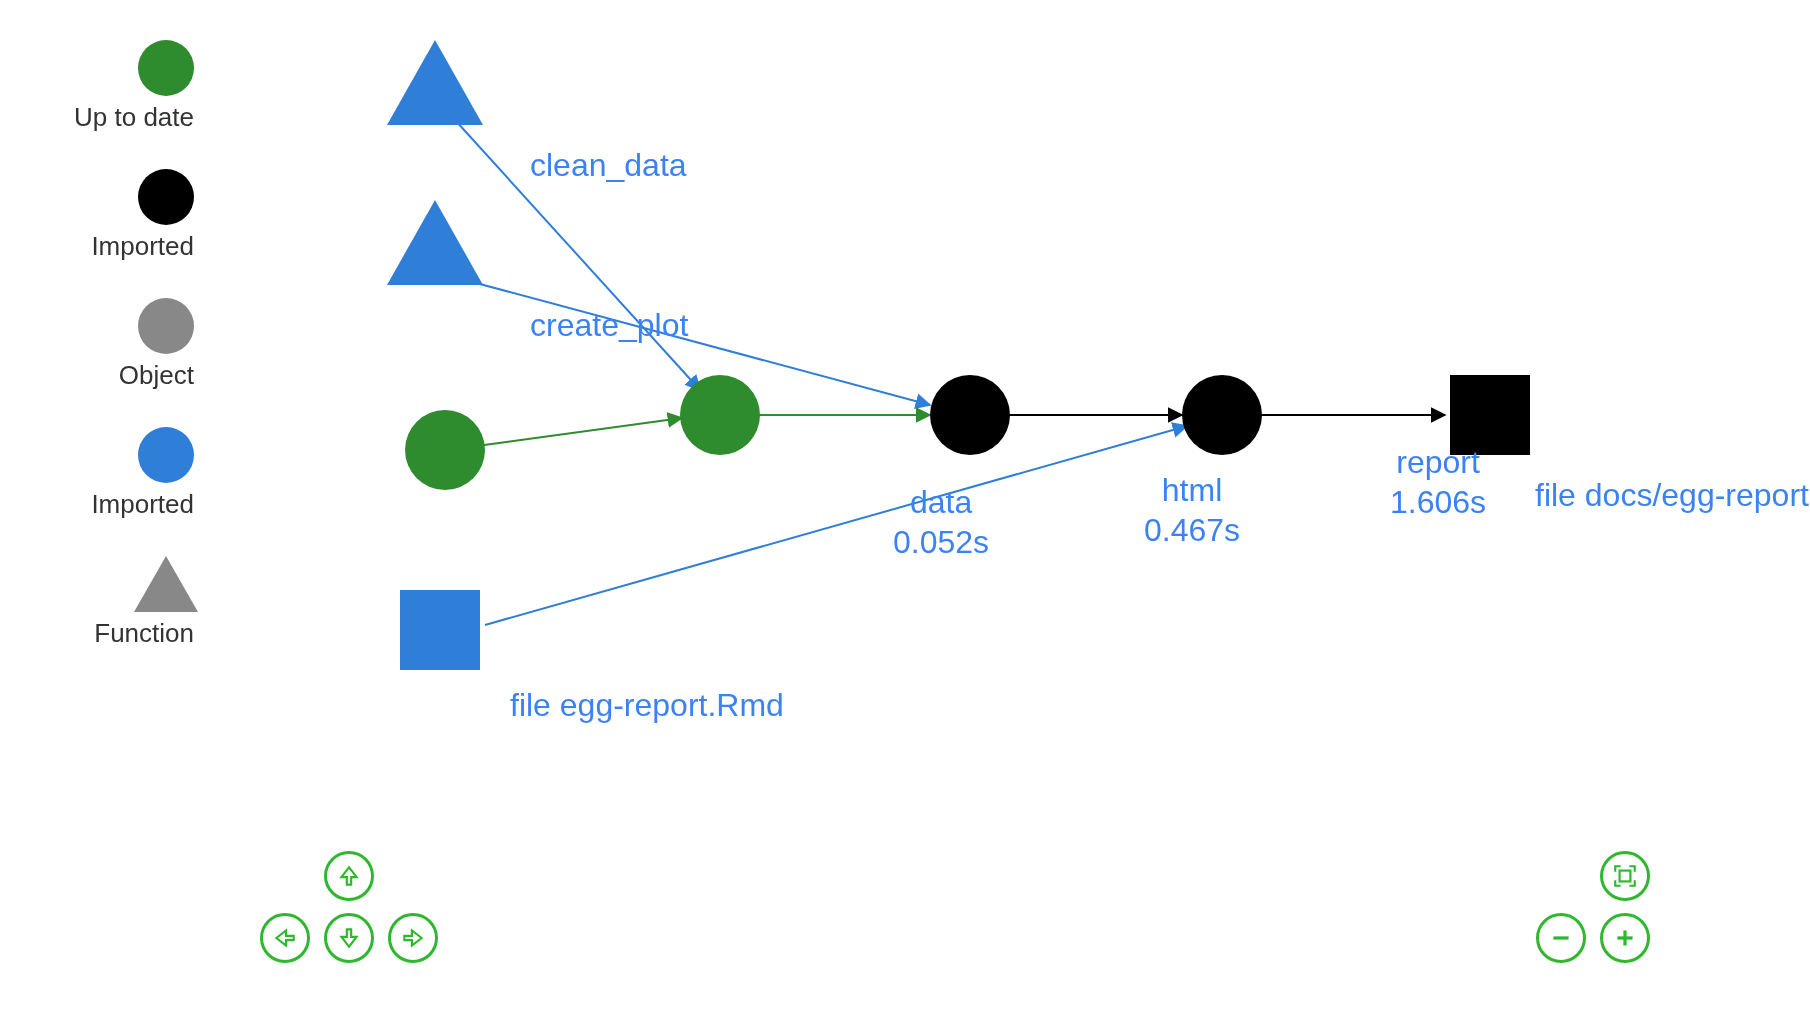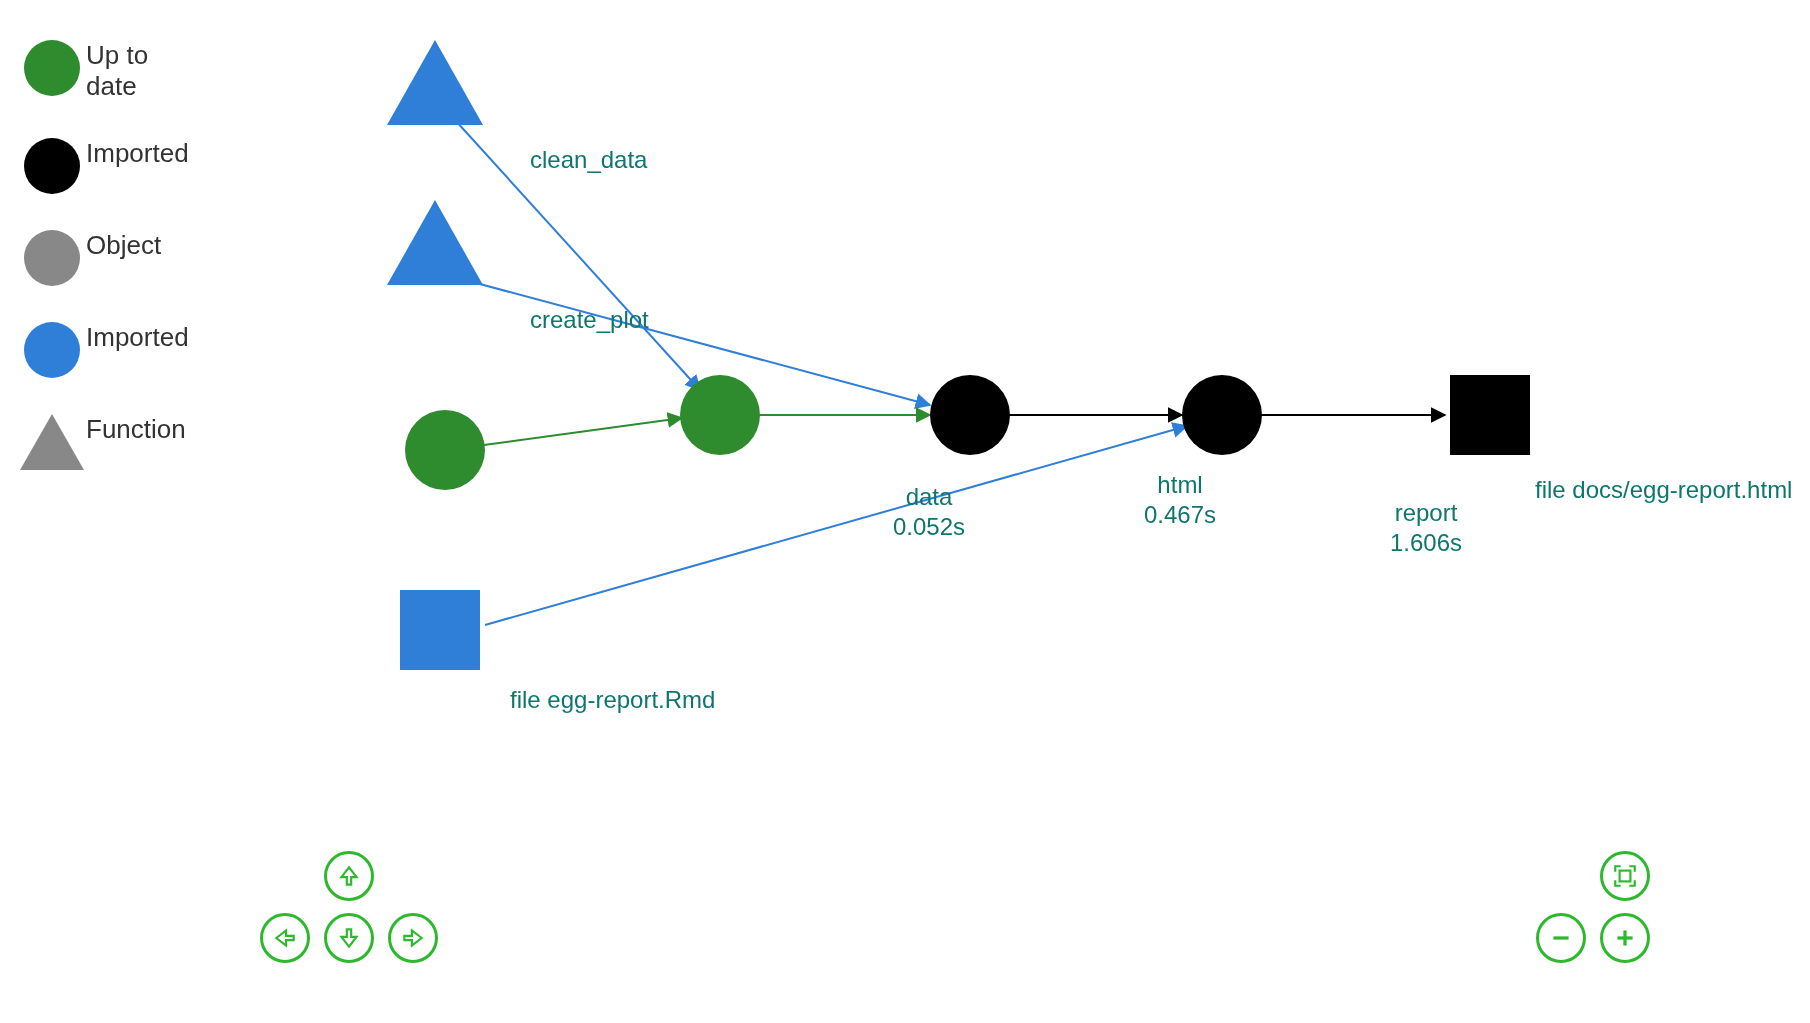--- a/index.html
+++ b/index.html
@@ -15,41 +15,41 @@
       position: absolute;
       left: 24px;
       top: 40px;
       width: 170px;
       display: flex;
       flex-direction: column;
       gap: 36px;
     }
     .legend-item {
       display: flex;
-      flex-direction: row;
-      align-items: flex-start;
+      flex-direction: column;
+      align-items: flex-end;
       gap: 6px;
     }
     .legend-shape { width: 56px; height: 56px; display: flex; align-items: center; justify-content: center; }
     .legend-label { font-size: 26px; color: #333; }
     .circle { width: 56px; height: 56px; border-radius: 50%; }
     .triangle { width: 0; height: 0; border-left: 32px solid transparent; border-right: 32px solid transparent; border-bottom: 56px solid #888; }
     .square { width: 52px; height: 52px; }
     
     .graph {
       position: absolute;
       left: 210px;
       top: 0;
       width: 1600px;
       height: 1023px;
     }
     
     .node-label {
-      font-size: 24px;
-      color: #0f766e;
+      font-size: 32px;
+      color: #3b82f6;
       text-align: center;
       line-height: 1.25;
       white-space: pre;
     }
     
     .controls-left {
       position: absolute;
       left: 260px;
       bottom: 60px;
     }
@@ -146,21 +146,21 @@
   </svg>
   
   
   <div class="node-label" style="position:absolute;left:320px;top:145px">clean_data</div>
   <div class="node-label" style="position:absolute;left:320px;top:305px">create_plot</div>
   <div class="node-label" style="position:absolute;left:300px;top:685px">file egg-report.Rmd</div>
   <div class="node-label" style="position:absolute;left:683px;top:482px">data
 0.052s</div>
   <div class="node-label" style="position:absolute;left:934px;top:470px">html
 0.467s</div>
-  <div class="node-label" style="position:absolute;left:1180px;top:498px">report
+  <div class="node-label" style="position:absolute;left:1180px;top:442px">report
 1.606s</div>
   <div class="node-label" style="position:absolute;left:1325px;top:475px">file docs/egg-report.html</div>
 </div>
 
 <div class="controls-left">
   <div class="ctrl-row">
     <div class="ctrl-btn" title="Pan up">
       <svg viewBox="0 0 24 24">
           <path d="M12 4 L5 13 L10 13 L10 20 L14 20 L14 13 L19 13 Z" fill="none" stroke="#2eb82e" stroke-width="2"></path>
         </svg>

